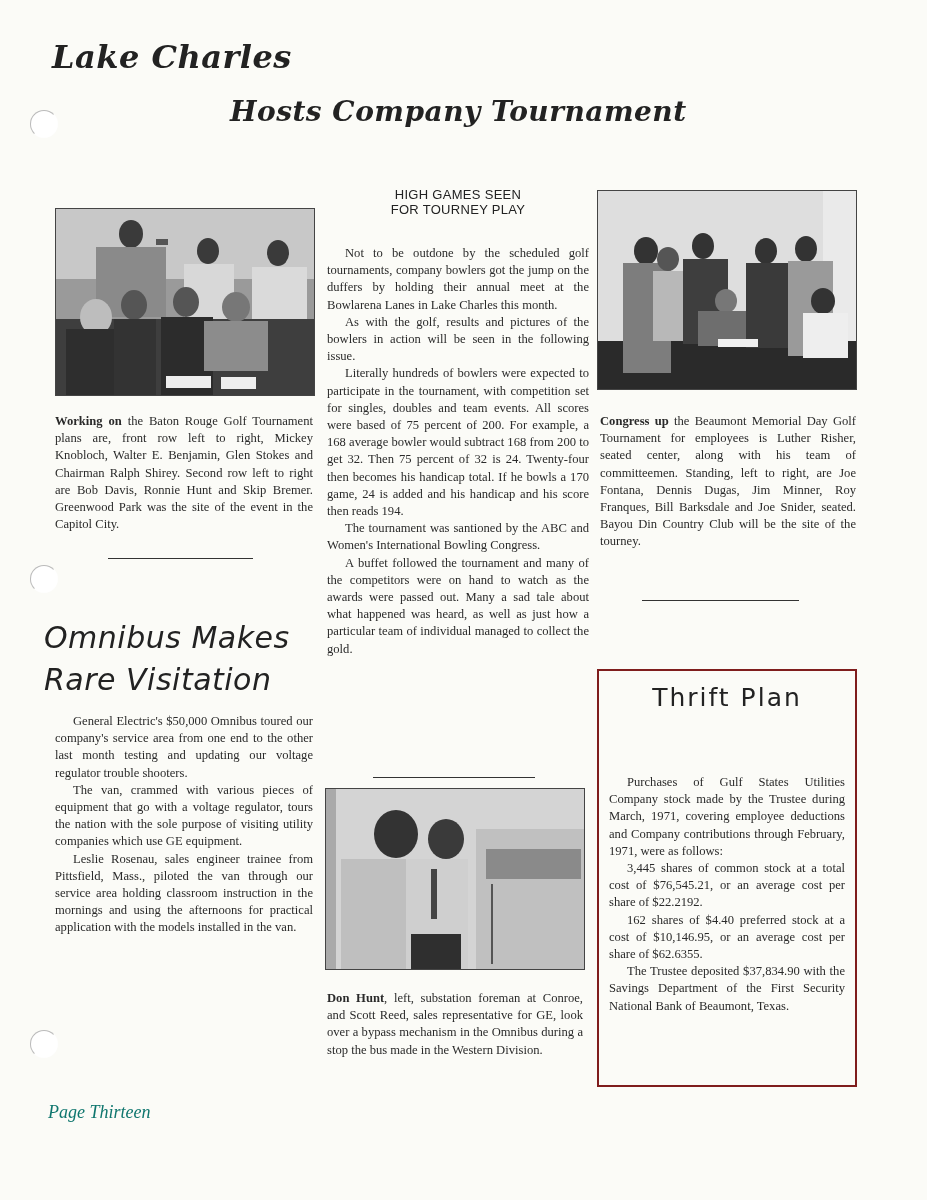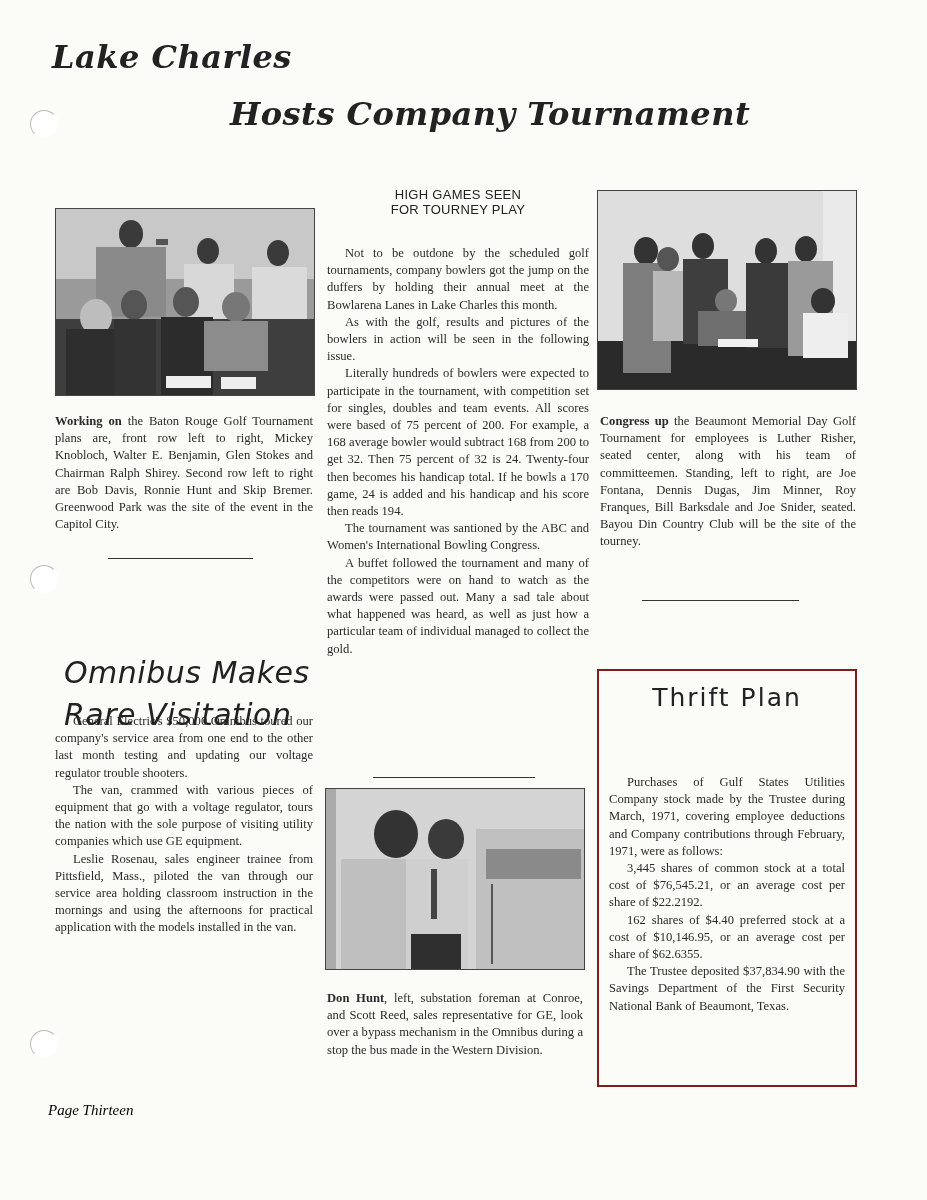--- a/index.html
+++ b/index.html
@@ -7,21 +7,21 @@
     width: 927px; height: 1200px; position: relative; overflow: hidden;
     background: #fbfbf7; color: #2a2a2a;
     font-family: "Liberation Serif", serif;
   }
   .abs { position: absolute; }
   .title {
     font-family: "DejaVu Serif", serif; font-weight: bold; font-style: italic;
     color: #222; letter-spacing: 0.5px; white-space: nowrap;
   }
   #title1 { left: 52px; top: 38px; font-size: 32px; }
-  #title2 { left: 230px; top: 95px; font-size: 32px; }
+  #title2 { left: 230px; top: 95px; font-size: 28px; }
   .hole {
     width: 26px; height: 26px; border-radius: 50%;
     border: 1px solid #bbb; border-right-color: transparent; border-bottom-color: transparent;
     background: #fff;
   }
   .photo {
     background: #6f6f6f;
     border: 1px solid #444;
     overflow: hidden;
   }
@@ -41,21 +41,21 @@
     font-size: 30px; line-height: 42px; color: #222; letter-spacing: 0.5px;
   }
   #thrift-box {
     border: 2px solid #7f1d1d; box-sizing: border-box;
   }
   #thrift-title {
     font-family: "DejaVu Sans", sans-serif; font-size: 25px; letter-spacing: 2px;
     color: #222; text-align: center; font-weight: normal;
   }
   #page-footer {
-    font-family: "Liberation Serif", serif; font-style: italic; font-size: 15px; color: #000000;
+    font-family: "Liberation Serif", serif; font-style: italic; font-size: 18px; color: #0f766e;
   }
 </style>
 </head>
 <body>
 
 <div class="abs hole" style="left:30px;top:110px;"></div>
 <div class="abs hole" style="left:30px;top:565px;"></div>
 <div class="abs hole" style="left:30px;top:1030px;"></div>
 
 <div id="title1" class="abs title">Lake Charles</div>
@@ -85,21 +85,21 @@
     <rect x="165" y="168" width="35" height="12" fill="#eee"></rect>
   </svg>
 </div>
 
 <div class="abs caption" style="left:55px;top:413px;width:258px;">
   <b>Working on</b><span> the Baton Rouge Golf Tournament plans are, front row left to right, Mickey Knobloch, Walter E. Benjamin, Glen Stokes and Chairman Ralph Shirey. Second row left to right are Bob Davis, Ronnie Hunt and Skip Bremer. Greenwood Park was the site of the event in the Capitol City.</span>
 </div>
 
 <div class="abs rule" style="left:108px;top:558px;width:145px;"></div>
 
-<div id="omni-title" class="abs" style="left:64px;top:617px;width:270px;margin-top:35px;">
+<div id="omni-title" class="abs" style="left:44px;top:617px;width:270px;">
   <div>Omnibus Makes</div>
   <div>Rare Visitation</div>
 </div>
 
 <div class="abs body-text" style="left:55px;top:713px;width:258px;">
   <p>General Electric's $50,000 Omnibus toured our company's service area from one end to the other last month testing and updating our voltage regulator trouble shooters.</p>
   <p>The van, crammed with various pieces of equipment that go with a voltage regulator, tours the nation with the sole purpose of visiting utility companies which use GE equipment.</p>
   <p>Leslie Rosenau, sales engineer trainee from Pittsfield, Mass., piloted the van through our service area holding classroom instruction in the mornings and using the afternoons for practical application with the models installed in the van.</p>
 </div>
 

